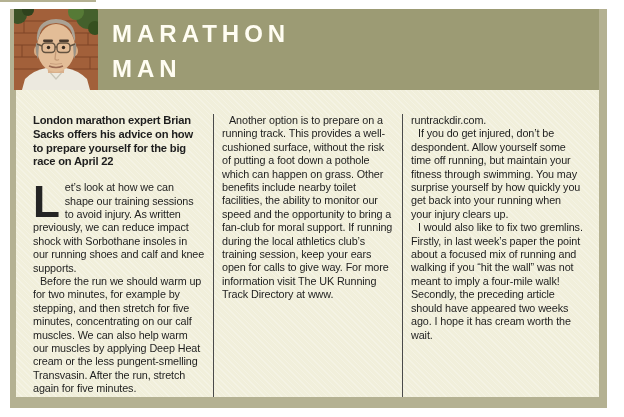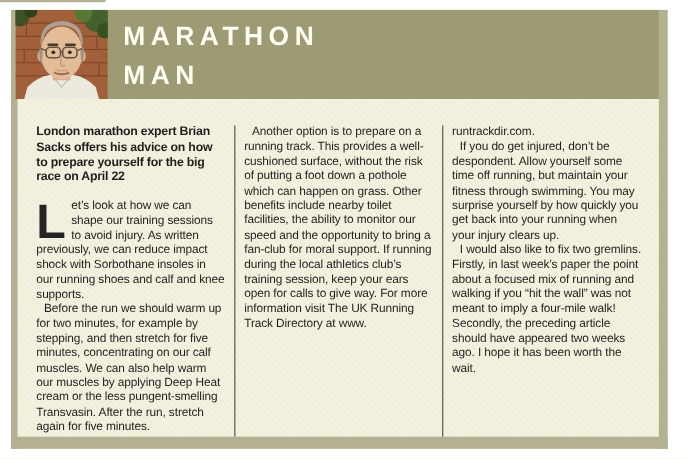--- a/index.html
+++ b/index.html
@@ -162,18 +162,18 @@
           <p class="para p-indent">We can also take a day off between runs, to assist the</p>
         </div>
       <div class="vrule"></div>
       <div class="col">
           <p class="para p-indent">Another option is to prepare on a running track. This provides a well-cushioned surface, without the risk of putting a foot down a pothole which can happen on grass. Other benefits include nearby toilet facilities, the ability to monitor our speed and the opportunity to bring a fan-club for moral support. If running during the local athletics club’s training session, keep your ears open for calls to give way. For more information visit The UK Running Track Directory at www.</p>
         </div>
       <div class="vrule"></div>
       <div class="col">
           <p class="para p-plain">runtrackdir.com.</p>
           <p class="para p-indent">If you do get injured, don’t be despondent. Allow yourself some time off running, but maintain your fitness through swimming. You may surprise yourself by how quickly you get back into your running when your injury clears up.</p>
-          <p class="para p-indent">I would also like to fix two gremlins. Firstly, in last week’s paper the point about a focused mix of running and walking if you “hit the wall” was not meant to imply a four-mile walk! Secondly, the preceding article should have appeared two weeks ago. I hope it has been worth the wait.</p>
+          <p class="para p-indent">I would also like to fix two gremlins. Firstly, in last week’s paper the point about a focused mix of running and walking if you “hit the wall” was not meant to imply a four-mile walk! Secondly, the preceding article should have appeared two weeks ago. I hope it has cream worth the wait.</p>
         </div>
     </div>
 
   </div>
 </div>
 
 </body></html>

